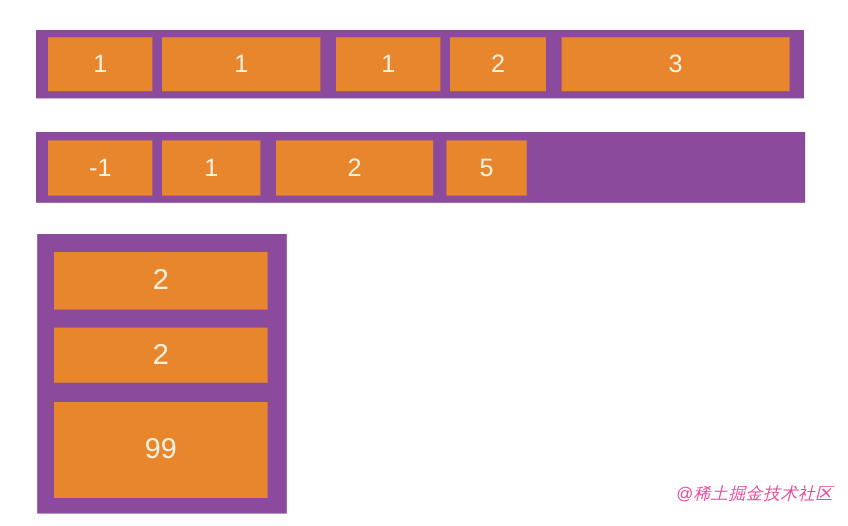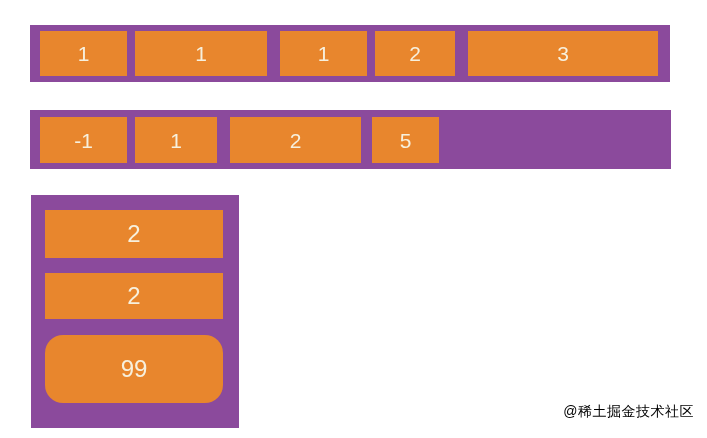--- a/index.html
+++ b/index.html
@@ -44,30 +44,31 @@
   .r2-b1 { left: 10px;  width: 87px;  }
   .r2-b2 { left: 105px; width: 82px;  }
   .r2-b3 { left: 200px; width: 131px; }
   .r2-b4 { left: 342px; width: 67px;  }
 
   
   #col1 { left: 31px; top: 195px; width: 208px; height: 233px; }
   #col1 .flex-item { left: 14px; width: 178px; font-size: 24px; }
   .c1-b1 { top: 15px;  height: 48px; }
   .c1-b2 { top: 78px;  height: 46px; }
-  .c1-b3 { top: 140px; height: 68px; border-radius: 18px; }
+  .c1-b3 { top: 140px; height: 80px; }
 
   .watermark {
     position: absolute;
     right: 13px;
     top: 403px;
     font-size: 14px;
-    color: #000000;
+    color: #ec4899;
     letter-spacing: 0.5px;
     white-space: nowrap;
+    font-style: italic;
   }
 </style>
 </head>
 <body>
 
 <div class="canvas">
 
   <div id="row1" class="flex-container">
     <div class="flex-item r1-b1">
       <span>1</span>

